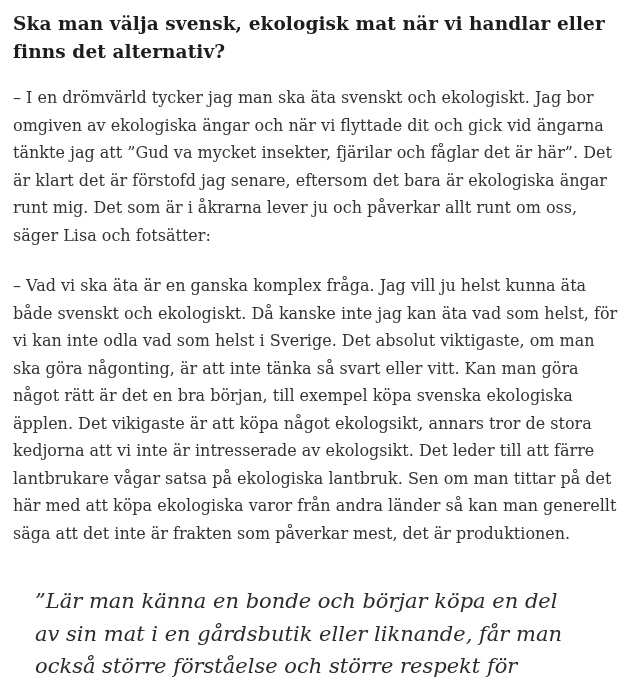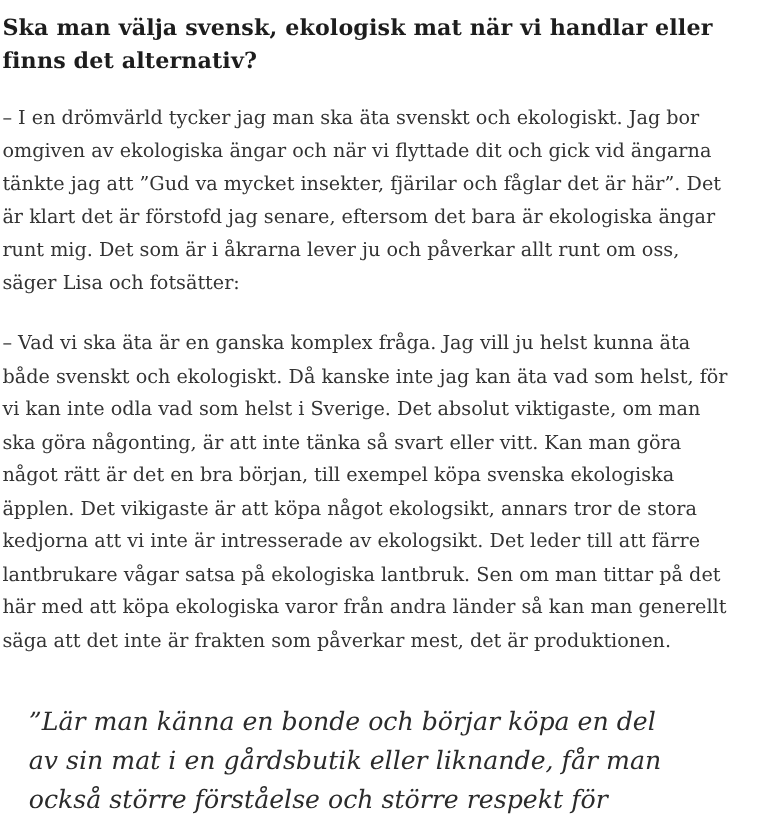--- a/index.html
+++ b/index.html
@@ -7,21 +7,21 @@
     padding: 0;
     background: #ffffff;
   }
   .page {
     position: relative;
     width: 643px;
     height: 682px;
     overflow: hidden;
     background: #ffffff;
     box-sizing: border-box;
-    padding: 10px 20px 0 2px;
+    padding: 10px 20px 0 13px;
     font-family: "DejaVu Serif", "Liberation Serif", serif;
   }
   .article-heading {
     margin: 0 0 18px 0;
     font-size: 18.5px;
     line-height: 28px;
     font-weight: bold;
     color: #1d1d1d;
     letter-spacing: 0.1px;
     max-width: 612px;

